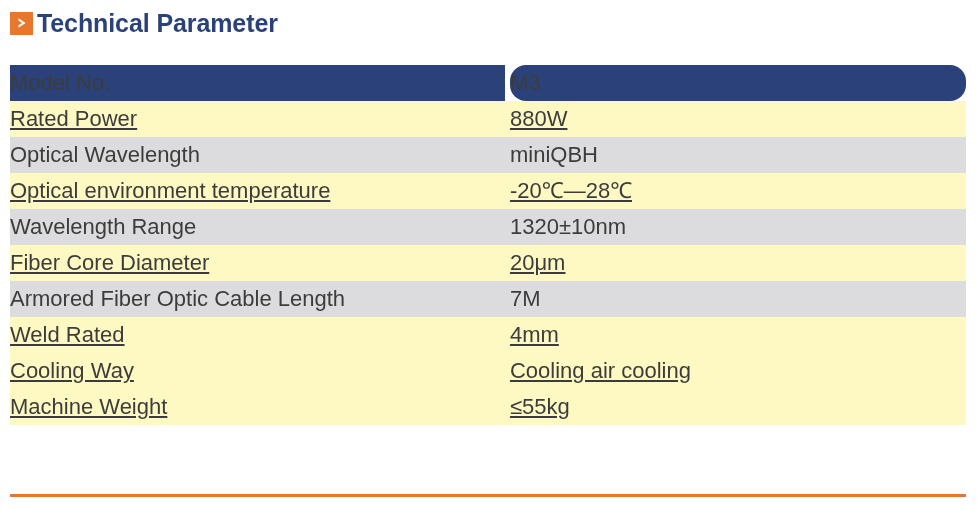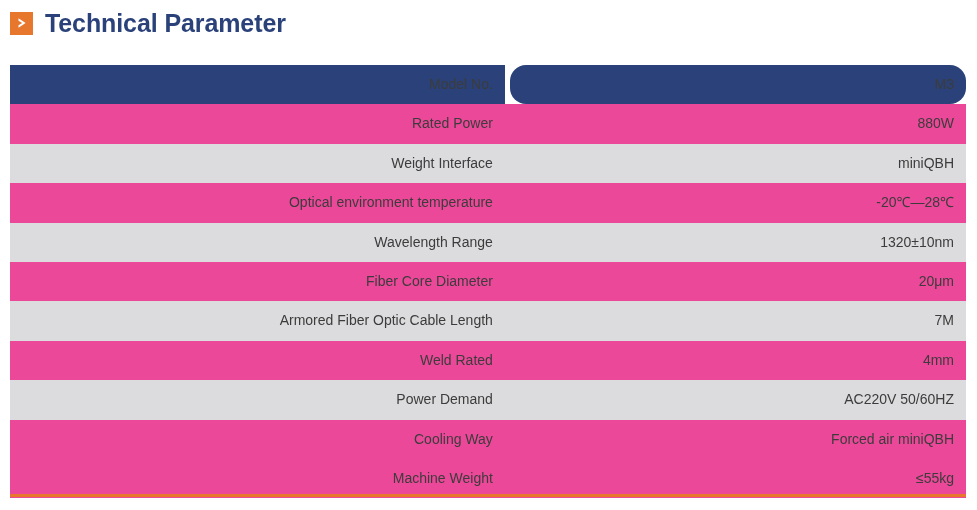--- a/index.html
+++ b/index.html
@@ -35,21 +35,21 @@
     width: 23px;
     height: 23px;
     background: #E8772E;
     display: inline-flex;
     align-items: center;
     justify-content: center;
     flex: 0 0 auto;
   }
   .title-icon svg { display: block; }
   .title-text {
-    margin-left: 12px;
+    margin-left: 4px;
     font-size: 25px;
     font-weight: bold;
     color: #2A4279;
     letter-spacing: -0.1px;
     line-height: 1;
     white-space: nowrap;
   }
 
   
   .spec-table {
@@ -57,26 +57,26 @@
     left: 10px;
     top: 65px;
     width: 956px;
     border-collapse: collapse;
     table-layout: fixed;
   }
   .spec-table tr { height: 36px; }
 
   .spec-table th,
   .spec-table td {
-    padding: 12px;
+    padding: 0;
     margin: 0;
-    text-align: right;
+    text-align: left;
     vertical-align: middle;
     font-weight: normal;
-    font-size: 14px;
+    font-size: 22px;
     color: #3c3c3c;
     line-height: 1.1;
   }
 
   .col-label { width: 484px; }
   .col-gap   { width: 5px; }
   .col-value { width: 446px; border-radius: 16px; }
 
   
   thead tr { height: 38px; }
@@ -90,21 +90,22 @@
     background: #ffffff;
   }
 
   
   tbody tr.row-shaded td.cell-label,
   tbody tr.row-shaded td.cell-value,
   tbody tr.row-shaded td.cell-gap {
     background: #DCDCDE;
   }
   tbody tr.row-plain td {
-    background: #ec4899;
+    background: #fef9c3;
+    text-decoration: underline;
   }
 
   
   .bottom-rule {
     position: absolute;
     left: 10px;
     top: 494px;
     width: 956px;
     height: 3px;
     background: #E8772E;
@@ -139,21 +140,21 @@
     </thead>
     <tbody>
 
       <tr class="row-plain">
         <td class="cell-label">Rated Power</td>
         <td class="cell-gap"></td>
         <td class="cell-value">880W</td>
       </tr>
 
       <tr class="row-shaded">
-        <td class="cell-label">Weight Interface</td>
+        <td class="cell-label">Optical Wavelength</td>
         <td class="cell-gap"></td>
         <td class="cell-value">miniQBH</td>
       </tr>
 
       <tr class="row-plain">
         <td class="cell-label">Optical environment temperature</td>
         <td class="cell-gap"></td>
         <td class="cell-value">-20℃—28℃</td>
       </tr>
 
@@ -174,30 +175,25 @@
         <td class="cell-gap"></td>
         <td class="cell-value">7M</td>
       </tr>
 
       <tr class="row-plain">
         <td class="cell-label">Weld Rated</td>
         <td class="cell-gap"></td>
         <td class="cell-value">4mm</td>
       </tr>
 
-      <tr class="row-shaded">
-        <td class="cell-label">Power Demand</td>
-        <td class="cell-gap"></td>
-        <td class="cell-value">AC220V 50/60HZ</td>
-      </tr>
 
       <tr class="row-plain">
         <td class="cell-label">Cooling Way</td>
         <td class="cell-gap"></td>
-        <td class="cell-value">Forced air miniQBH</td>
+        <td class="cell-value">Cooling air cooling</td>
       </tr>
 
 
       <tr class="row-plain">
         <td class="cell-label">Machine Weight</td>
         <td class="cell-gap"></td>
         <td class="cell-value">≤55kg</td>
       </tr>
 
     </tbody>

